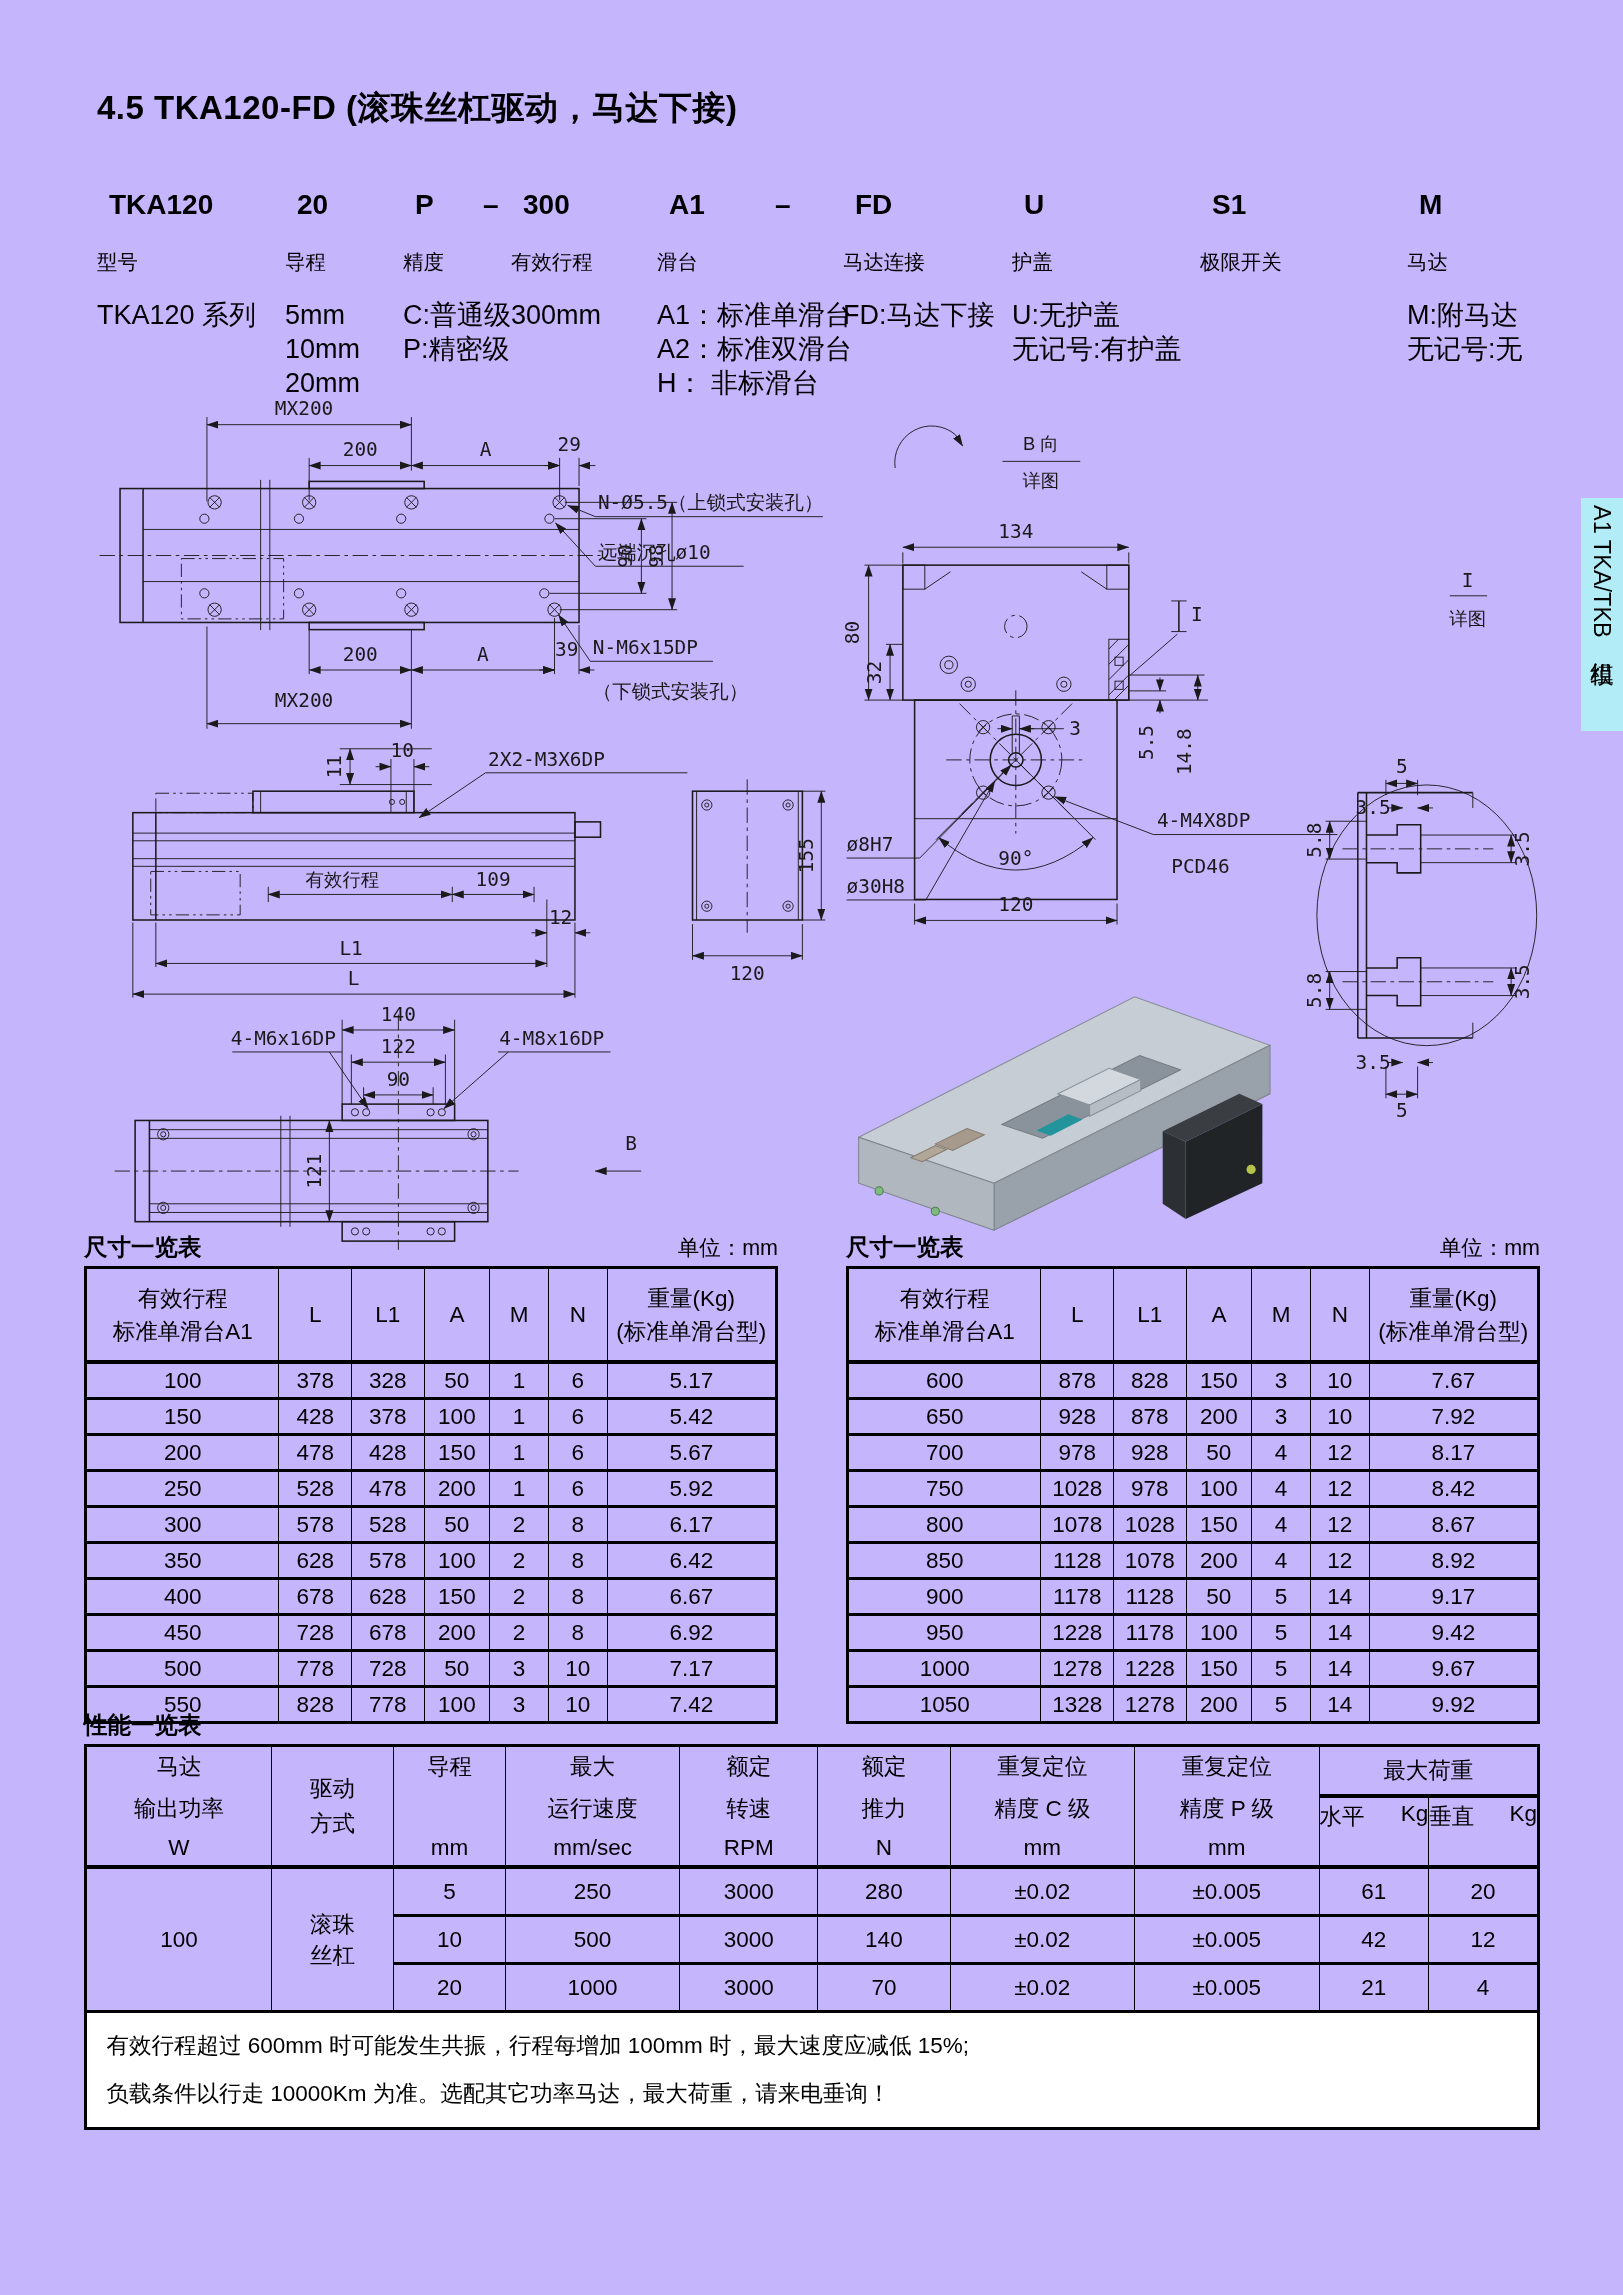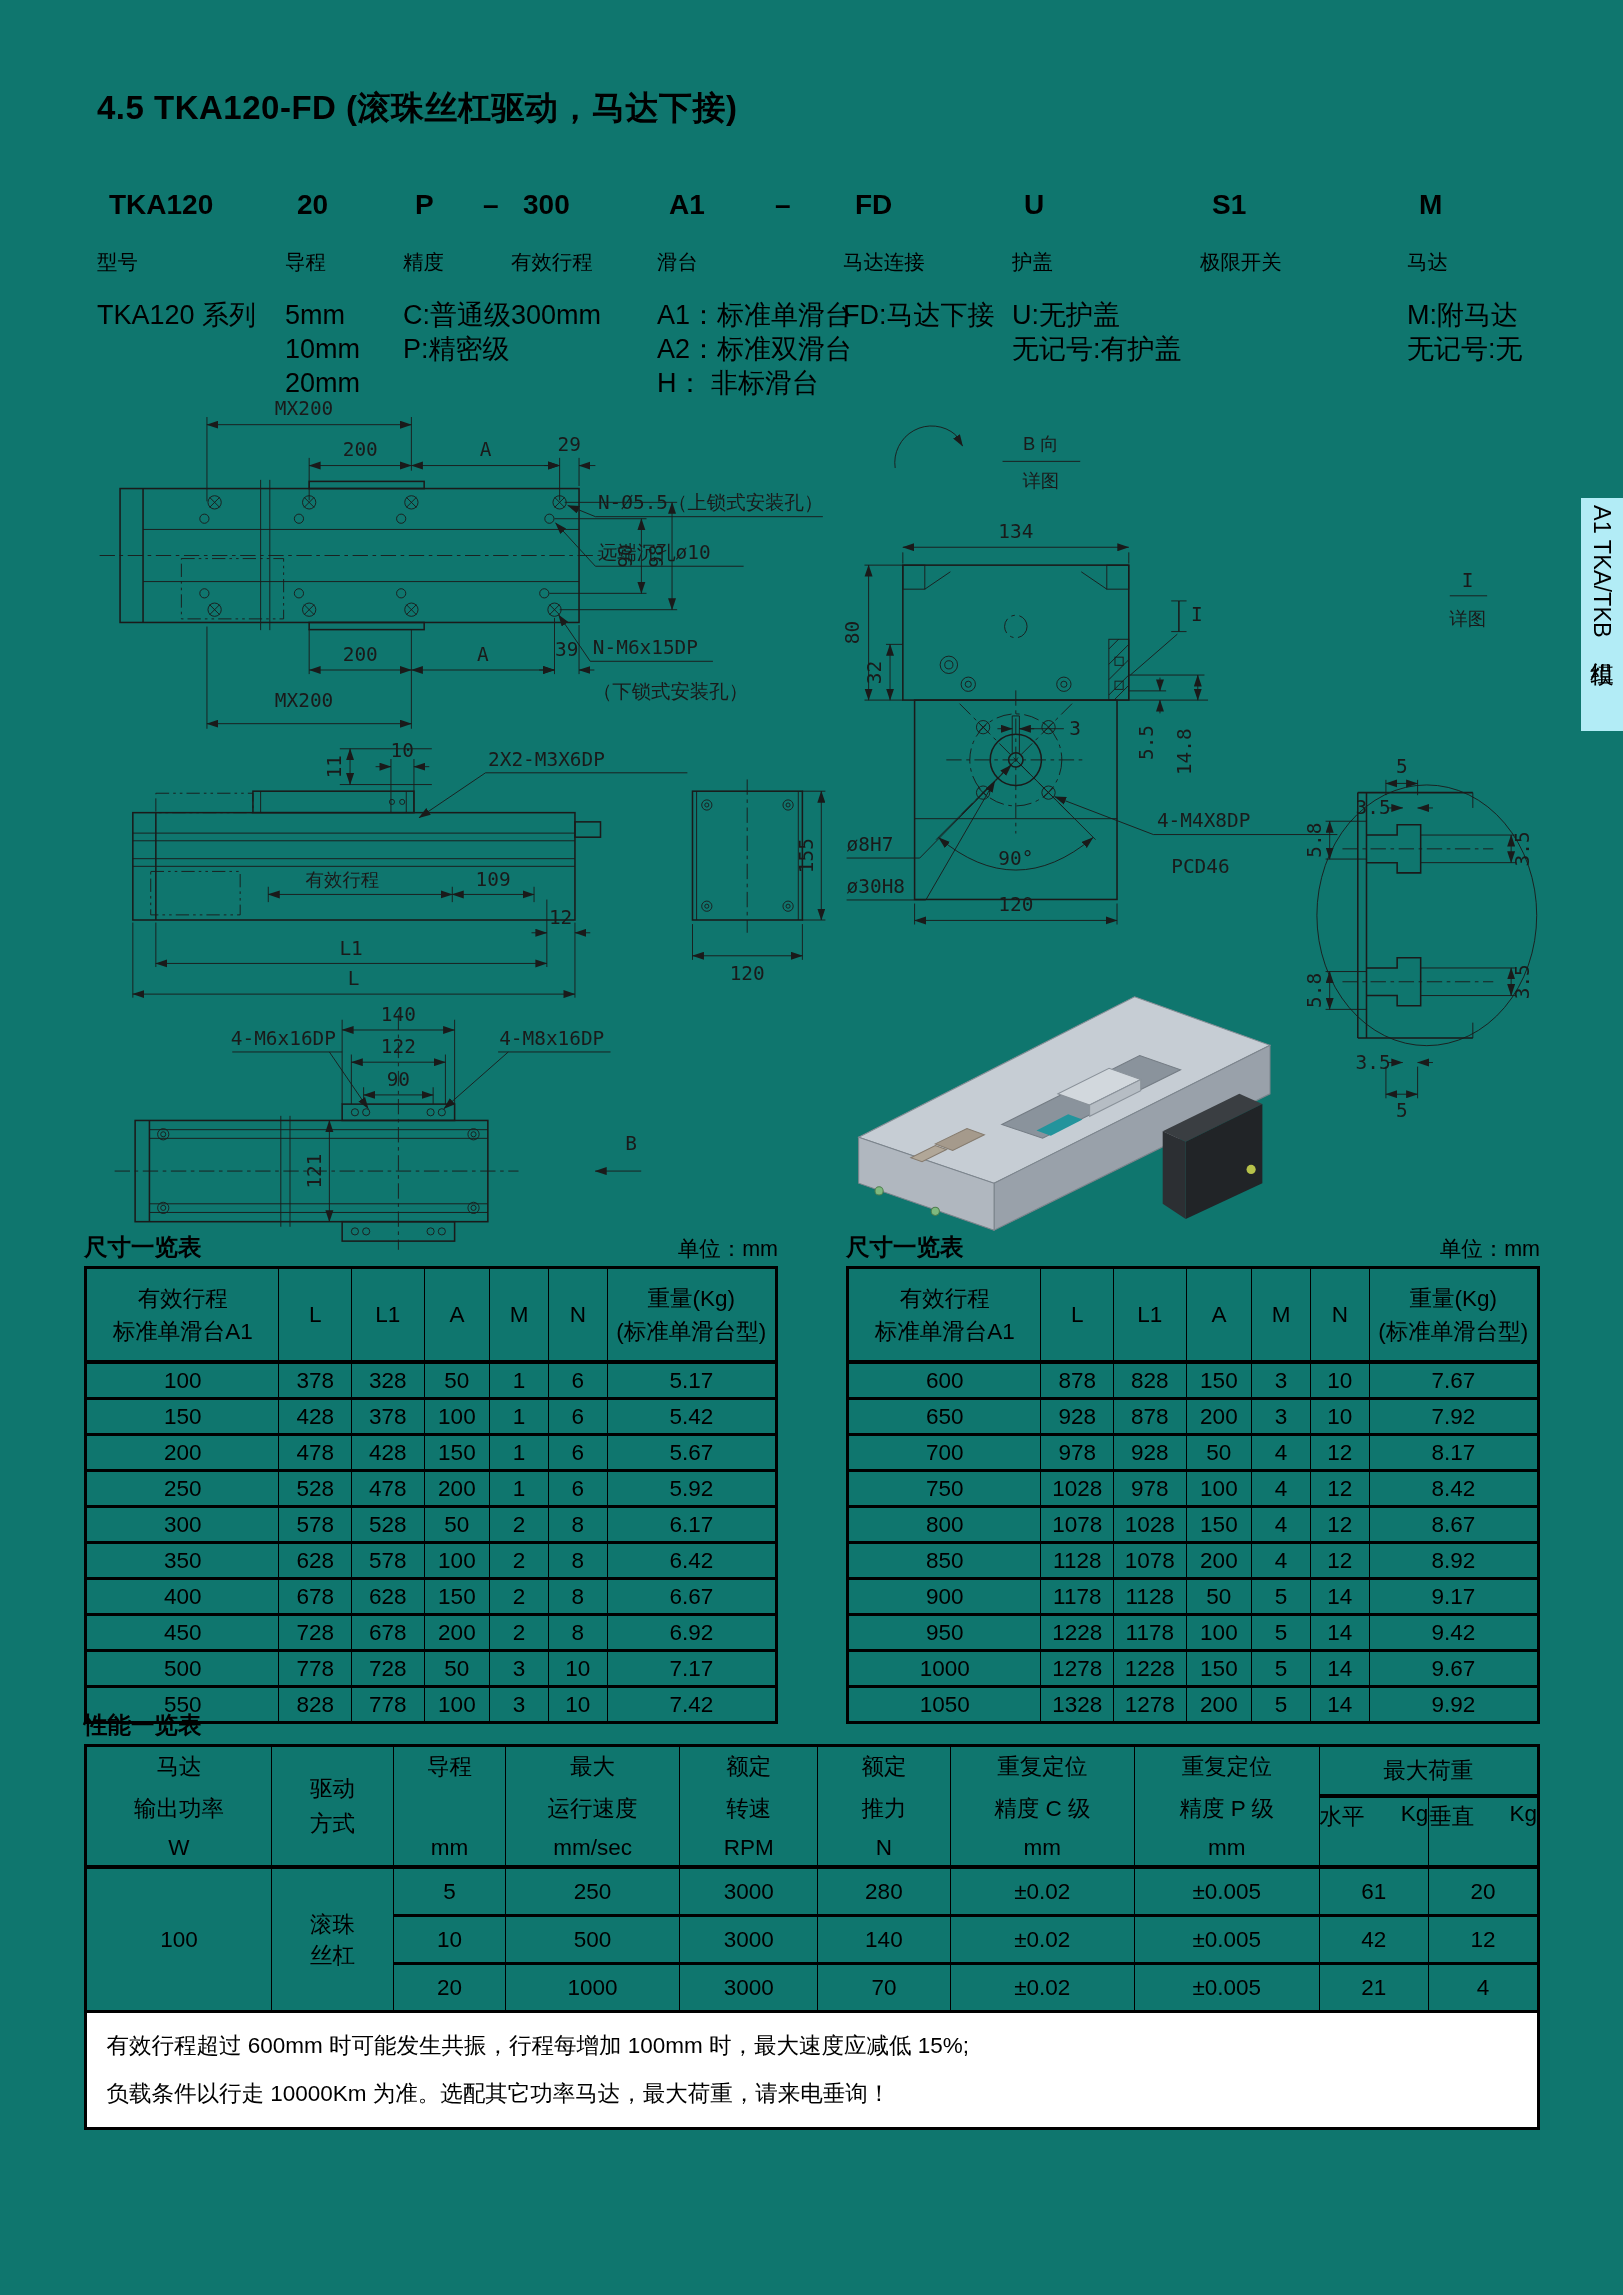--- a/index.html
+++ b/index.html
@@ -1,31 +1,31 @@
 <!DOCTYPE html>
 <html style="font-size:8.2px"><head>
 <meta charset="utf-8">
 <style>
   html,body{margin:0;padding:0;background:#e8e8e8;}
-  #page{position:relative;width:1624px;height:2295px;background:#0f766e;
+  #page{position:relative;width:1624px;height:2295px;background:#c4b5fd;
         font-family:"Liberation Sans",sans-serif;color:#000;overflow:hidden;}
   .abs{position:absolute;}
   #doc-title{left:97px;top:86px;font-size:33px;font-weight:bold;letter-spacing:0.5px;}
   
   .seg{position:absolute;top:189px;}
   .seg .code{font-size:28px;font-weight:bold;margin-left:12px;}
   .seg .slabel{margin-top:26.6px;font-size:20.4px;}
   .seg .opts{margin-top:22px;font-size:27px;line-height:34px;white-space:nowrap;}
   
   #side-tab{left:1581px;top:498px;width:42px;height:233px;background:#b2ecf6;
             writing-mode:vertical-rl;text-orientation:mixed;font-size:23.5px;
             display:flex;align-items:center;justify-content:flex-start;padding-top:7.2px;box-sizing:border-box;}
   
   .tbl-block{position:absolute;}
-  .tbl-head{display:flex;justify-content:space-between;align-items:flex-end;height:32px;margin-bottom:3.1px;}
+  .tbl-head{display:flex;justify-content:space-between;align-items:center;height:32px;margin-bottom:3.1px;}
   .tbl-title{font-size:23.5px;font-weight:bold;}
   .tbl-unit{font-size:21.5px;}
   table{border-collapse:collapse;table-layout:fixed;width:100%;}
   .dimtbl{border:3.6px solid #000;}
   .dimtbl th,.dimtbl td{border:1.5px solid #000;border-top-width:3.1px;border-bottom-width:3.1px;
        text-align:center;font-weight:normal;font-size:22.5px;padding:0;}
   .dimtbl thead th{height:91px;border-bottom-width:4.1px;line-height:33px;}
   .dimtbl td{height:33px;}
   .perftbl{border:3.6px solid #000;}
   .perftbl th,.perftbl td{border:1.5px solid #000;border-top-width:3.1px;border-bottom-width:3.1px;

